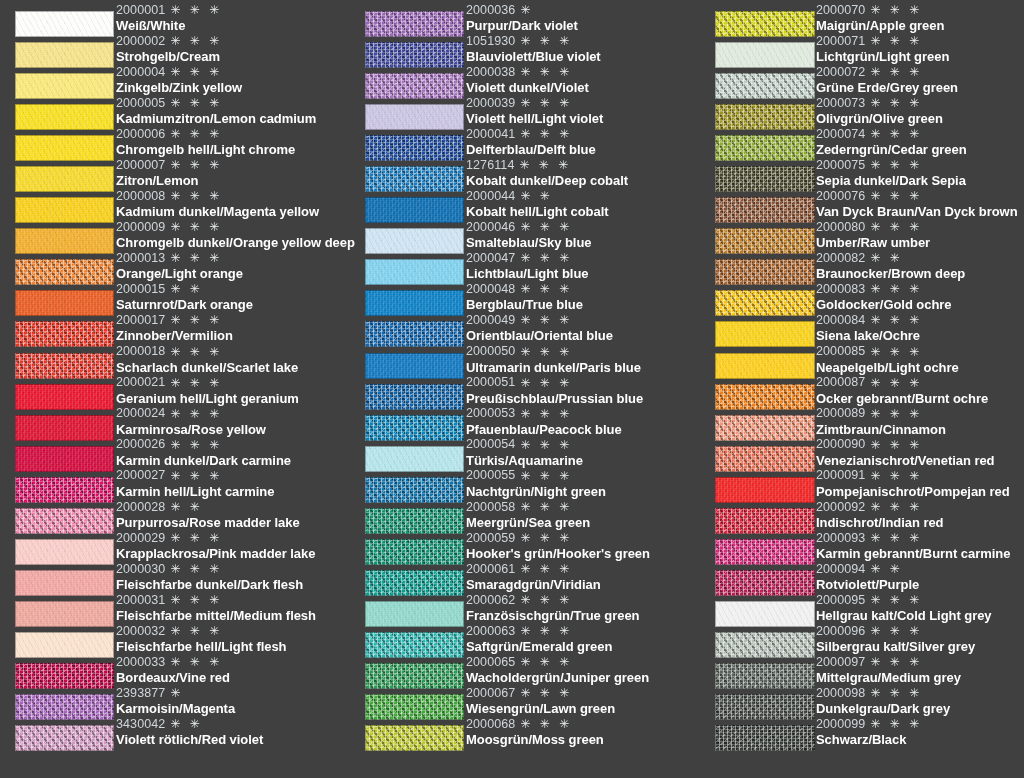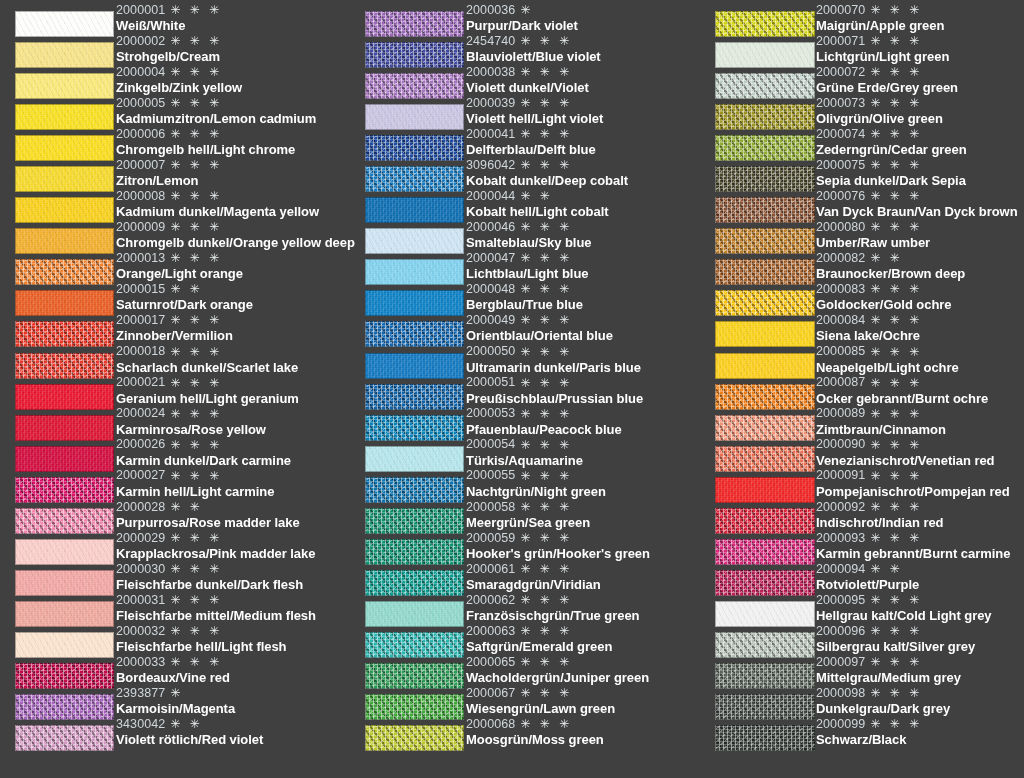--- a/index.html
+++ b/index.html
@@ -524,21 +524,21 @@
       <div class="row">
         <div class="swatch-wrap">
           <div class="swatch rough">
             <div class="base" style="background: rgb(65, 75, 160);"></div>
             <div class="tex"></div>
             <div class="edge"></div>
           </div>
         </div>
         <div class="text-wrap">
           <div class="code-line">
-            <span class="code-num">2454740</span>
+            <span class="code-num">1051930</span>
             <span class="stars">✳ ✳ ✳</span>
           </div>
           <div class="name-line">Blauviolett/Blue violet</div>
         </div>
       </div>
       <div class="row">
         <div class="swatch-wrap">
           <div class="swatch rough">
             <div class="base" style="background: rgb(167, 117, 192);"></div>
             <div class="tex"></div>
@@ -588,21 +588,21 @@
       <div class="row">
         <div class="swatch-wrap">
           <div class="swatch rough">
             <div class="base" style="background: rgb(28, 126, 192);"></div>
             <div class="tex"></div>
             <div class="edge"></div>
           </div>
         </div>
         <div class="text-wrap">
           <div class="code-line">
-            <span class="code-num">3096042</span>
+            <span class="code-num">1276114</span>
             <span class="stars">✳ ✳ ✳</span>
           </div>
           <div class="name-line">Kobalt dunkel/Deep cobalt</div>
         </div>
       </div>
       <div class="row">
         <div class="swatch-wrap">
           <div class="swatch">
             <div class="base" style="background: rgb(12, 108, 176);"></div>
             <div class="tex"></div>

